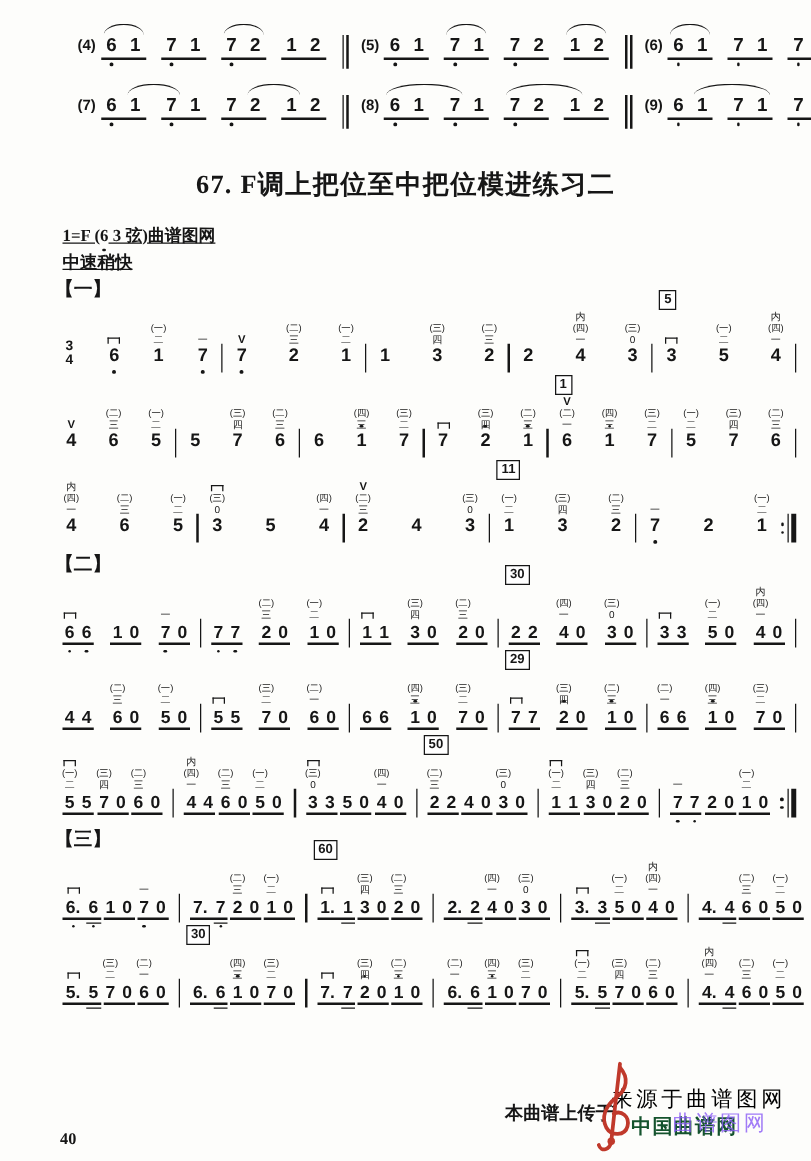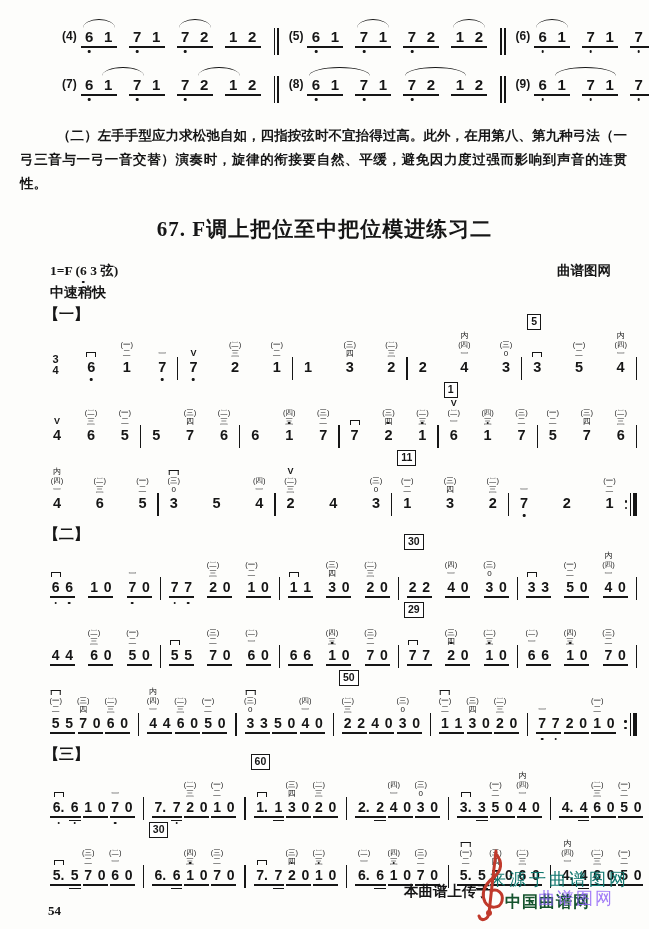--- a/index.html
+++ b/index.html
@@ -20,25 +20,25 @@
   .slur{position:absolute;top:1px;height:8px;border-top:1.6px solid #161616;
         border-radius:50% 50% 0 0/100% 100% 0 0;}
   .dbar{display:flex;gap:2.5px;margin:10px 10px 0 2px;}
   .dbar i{display:block;width:1.3px;height:27px;background:#161616;}
 
   
   .para{margin:10px 22px 0 20px;text-indent:37px;text-align:justify;
         font:13.5px/24px "Liberation Serif",serif;font-weight:bold;}
   .title{margin:20px 0 0 0;text-align:center;font:bold 21px/26px "Liberation Serif",serif;letter-spacing:1px;}
   .hdr{margin:20px 38px 0 50px;}
-  .keyline{display:flex;justify-content:space-between;font:bold 13.5px/18px "Liberation Serif",serif;}
+  .keyline{display:flex;font:bold 13.5px/18px "Liberation Serif",serif;text-decoration:underline;}
   .kdot{position:relative;display:inline-block;}
   .kdot::after{content:"";position:absolute;left:50%;transform:translateX(-50%);bottom:-3px;
                width:2.5px;height:2.5px;border-radius:50%;background:#161616;}
-  .tempo{font:bold 14px/20px "Liberation Serif",serif;margin-top:3px;}
+  .tempo{font:bold 14px/20px "Liberation Serif",serif;margin-top:3px;text-decoration:underline;}
 
   
   .music{margin-top:2px;}
   .sys{display:flex;align-items:flex-start;margin:4px 12px 0 42px;height:64px;position:relative;}
   .sys.labeled{margin-top:20px;}
   .sec{position:absolute;top:-17px;left:2px;font:bold 15px/16px "Liberation Sans",sans-serif;}
   .meas{position:relative;display:flex;justify-content:space-between;padding:0 7px;flex-grow:3;}
   .beat{position:relative;display:flex;}
   .beat.u::after{content:"";position:absolute;left:1px;right:1px;top:53px;height:1.5px;background:#161616;}
   .note{position:relative;width:16px;height:64px;}
@@ -64,21 +64,21 @@
   .bar{flex:none;width:1.3px;height:23px;background:#161616;margin-top:34px;}
   .rep{flex:none;display:flex;align-items:center;gap:2px;margin-top:34px;height:23px;}
   .rep .rd{display:flex;flex-direction:column;gap:4px;margin-right:1px;}
   .rep .rd i{width:2.6px;height:2.6px;border-radius:50%;background:#161616;display:block;}
   .rep .thin{width:1.3px;height:23px;background:#161616;}
   .rep .thick{width:3.6px;height:23px;background:#161616;}
 
   
   .footer{position:absolute;left:0;right:0;bottom:0;height:58px;}
   .pgnum{position:absolute;left:48px;bottom:10px;font:bold 13px "Liberation Serif",serif;}
-  .wm1{position:absolute;right:20px;top:0px;color:#0f766e;font:17px/18px "Liberation Sans",sans-serif;letter-spacing:3px;}
+  .wm1{position:absolute;right:20px;top:0px;color:#000000;font:17px/18px "Liberation Sans",sans-serif;letter-spacing:3px;}
   .wm2{position:absolute;left:404px;top:12px;font:bold 14.5px/16px "Liberation Serif",serif;}
   .wm3{position:absolute;left:505px;top:22px;color:#14532d;font:bold 16px/17px "Liberation Sans",sans-serif;letter-spacing:1px;}
   .wm4{position:absolute;left:538px;top:19px;color:#8b5cf6;font:17px/18px "Liberation Sans",sans-serif;letter-spacing:2px;opacity:.8;}
   .clef{position:absolute;left:476px;top:-24px;}
 </style>
 </head>
 <body>
 
 <div class="page">
 
@@ -330,21 +330,20 @@
             </span>
             <span class="exnote">
               <span class="dg">2</span>
             </span>
           </span>
           <i class="slur" style="left: 22px; width: 61px;"></i>
         </div>
       </div>
     </div>
 
-  <p class="para">（二）左手手型应力求松弛自如，四指按弦时不宜抬得过高。此外，在用第八、第九种弓法（一弓三音与一弓一音交替）演奏时，旋律的衔接要自然、平缓，避免因力度过强而影响到声音的连贯性。</p>
 
   <h1 class="title">67. F调上把位至中把位模进练习二</h1>
 
   <div class="hdr">
     <div class="keyline">
       <span class="key"><span>1=F (</span><span class="kdot">6</span><span> 3 弦)</span></span>
       <span class="composer">曲谱图网</span>
     </div>
     <div class="tempo">中速稍快</div>
   </div>
@@ -1915,21 +1914,21 @@
             </div>
             <div class="note">
               <div class="dg">0</div>
             </div>
           </div>
         </div>
       </div>
     </div>
 
   <div class="footer">
-    <span class="pgnum">54</span>
+    <span class="pgnum">40</span>
     <div class="wm1">来源于曲谱图网</div>
     <div class="wm2">本曲谱上传于</div>
     <div class="wm3">中国曲谱网</div>
     <div class="wm4">曲谱图网</div>
     <svg class="clef" width="34" height="86" viewBox="0 0 34 86">
       <path d="M20 7 C27 15 26 24 17 31 C8 38 5 47 9 55 C13 62 24 62 26 54 C28 46 21 41 15 44" fill="none" stroke="#c0392b" stroke-width="3" stroke-linecap="round"></path>
       <path d="M20 4 C18 20 15 48 13 66 C12 73 5 75 3 69" fill="none" stroke="#c0392b" stroke-width="3" stroke-linecap="round"></path>
       <circle cx="13" cy="66" r="3" fill="#c0392b"></circle>
     </svg>
   </div>

